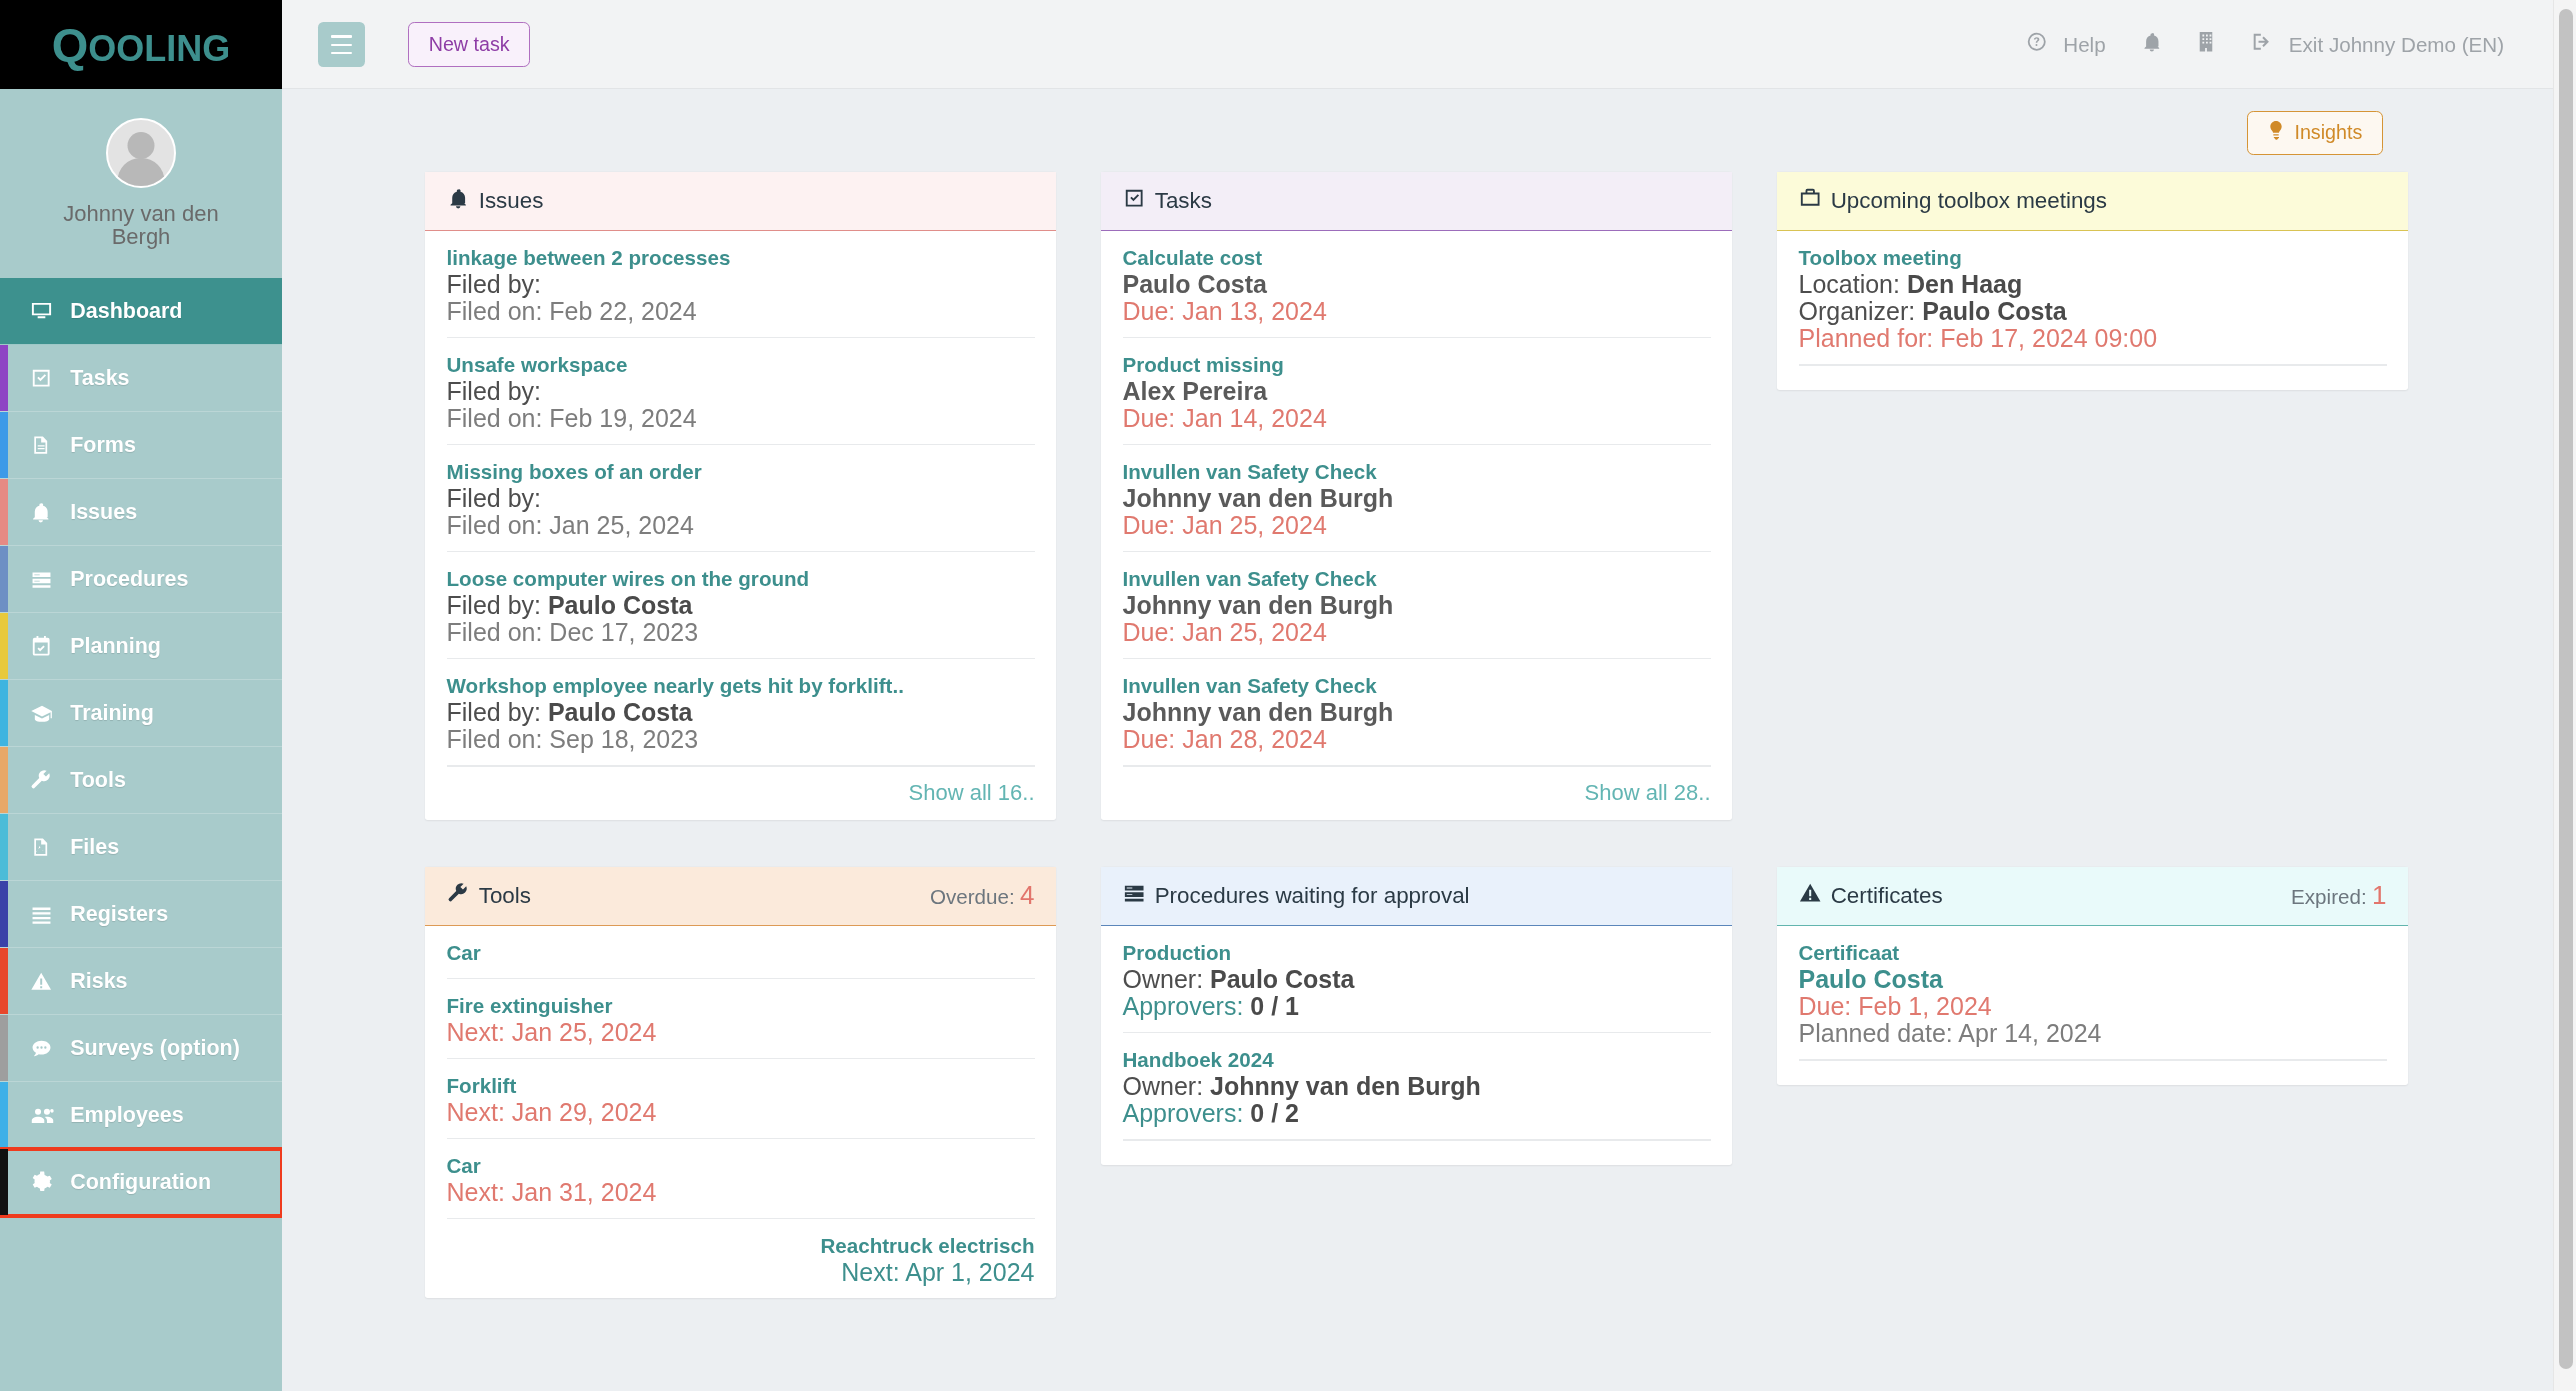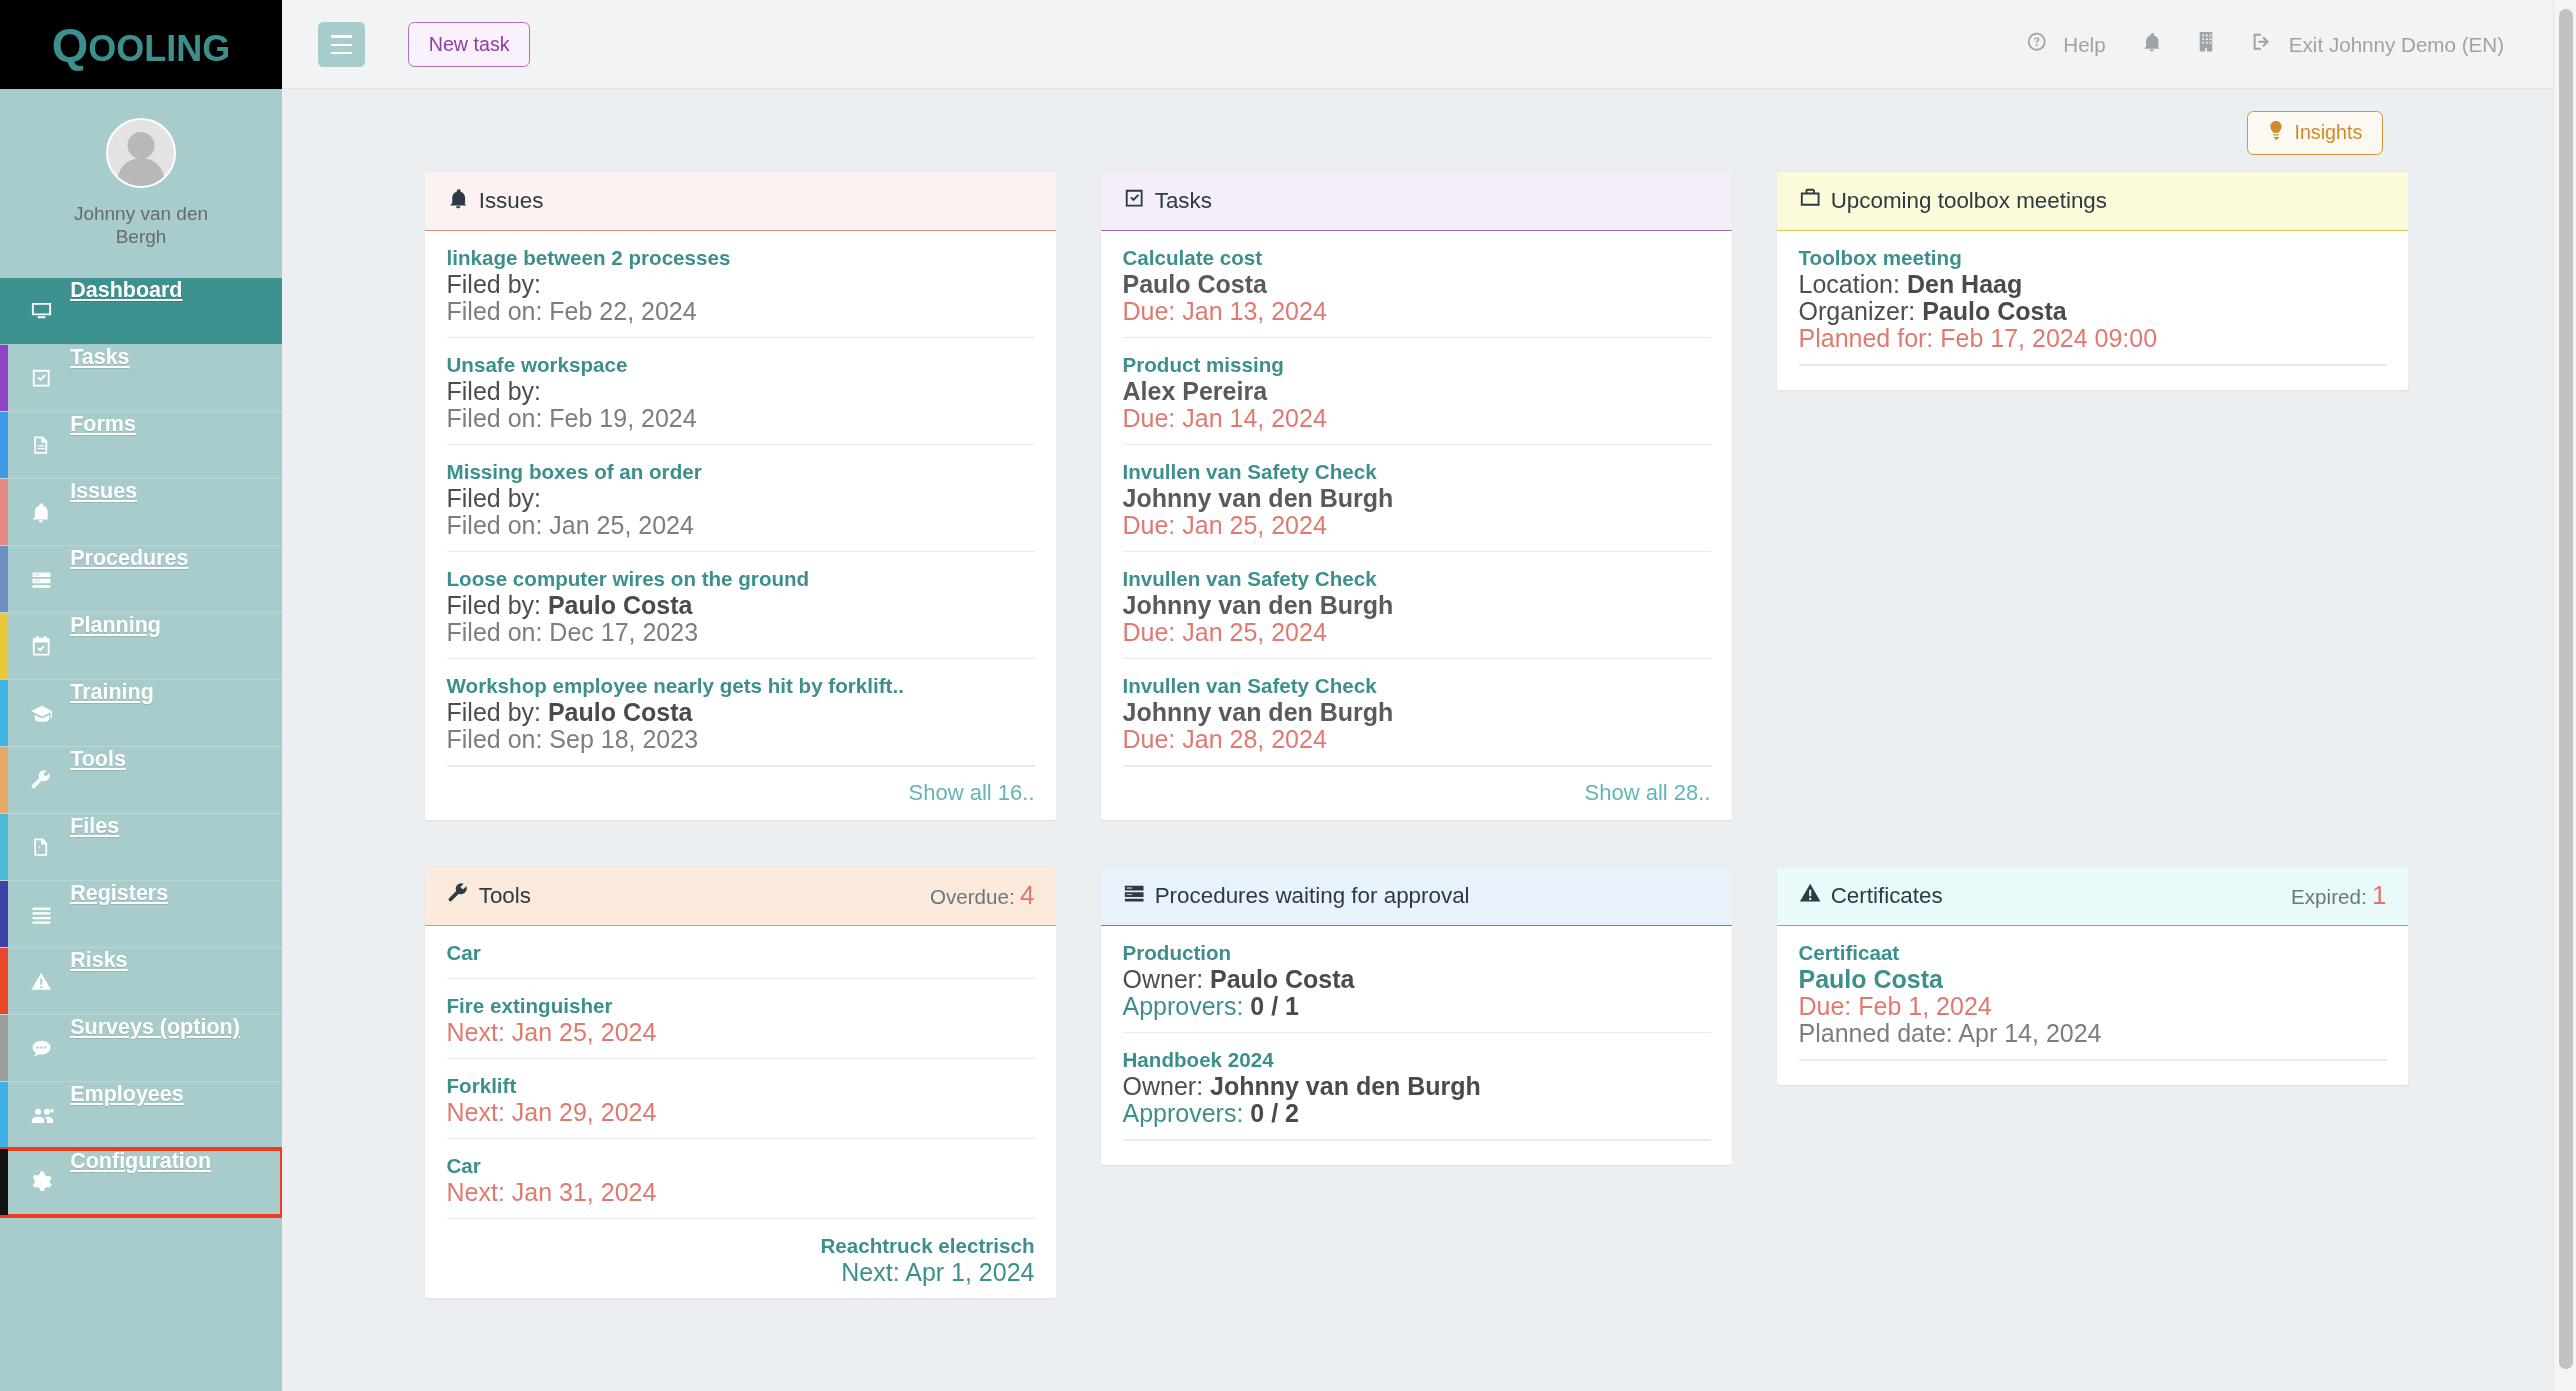--- a/index.html
+++ b/index.html
@@ -38,32 +38,31 @@
   }
   .avatar .head {
     position: absolute; width: 27px; height: 27px; border-radius: 50%;
     background: #b8b8b8; left: 50%; top: 11.6px; transform: translateX(-50%);
   }
   .avatar .body {
     position: absolute; width: 47px; height: 30px; border-radius: 23px 23px 0 0;
     background: #b8b8b8; left: 50%; bottom: -1.8px; transform: translateX(-50%);
   }
   .profile-name {
-    color: #6a6a6a; font-size: 19px; line-height: 23px; font-weight: 400;
+    color: #6a6a6a; font-size: 22px; line-height: 23px; font-weight: 400;
     max-width: 170px; margin: 0 auto;
   }
 
   .nav { position: relative; }
   .nav-item {
-    position: relative; height: 67px; display: flex; 
+    position: relative; height: 67px; display: flex; align-items: center;
     padding-left: 29.5px; color: #ffffff; font-size: 21.5px; font-weight: 600;
     border-bottom: 0.9px solid rgba(255,255,255,0.22);
     text-shadow: 0 0.9px 0.9px rgba(0,0,0,0.12);
     cursor: pointer;
-    text-decoration: underline;
   }
   .nav-item .accent {
     position: absolute; left: 0; top: 0; bottom: 0; width: 8px;
   }
   .nav-item.active {
     background: #3d918e; border-bottom: 0.9px solid rgba(255,255,255,0.5);
   }
   .nav-ico {
     display: inline-flex; width: 30px; margin-right: 10.7px;
     align-items: center; justify-content: flex-start;

